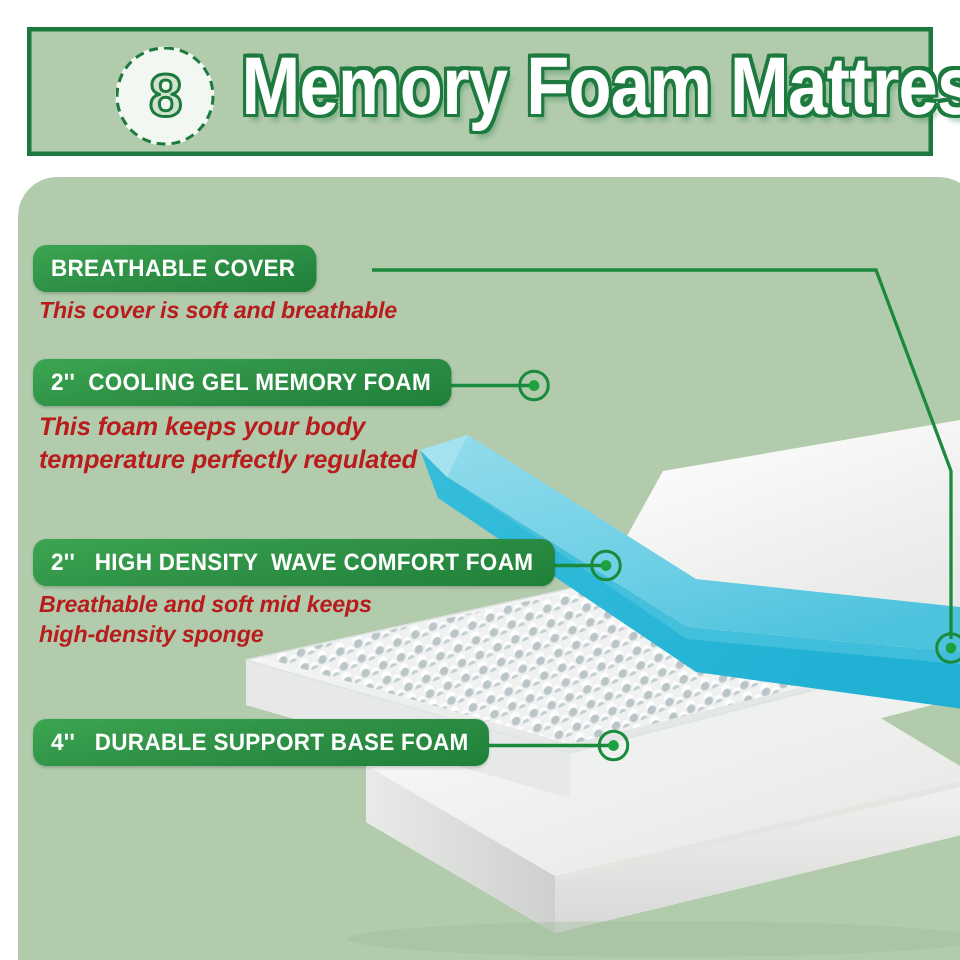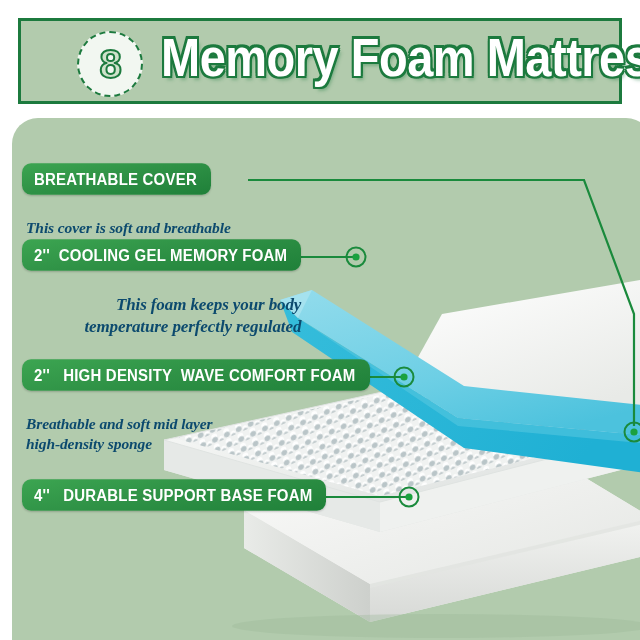--- a/index.html
+++ b/index.html
@@ -106,34 +106,33 @@
     padding: 7px 14px 6px 12px;
     font-family: "Liberation Sans Narrow", "Liberation Sans", sans-serif;
     font-size: 15px;
     font-weight: bold;
     letter-spacing: 0.2px;
     white-space: pre;
     box-shadow: 0 1px 2px rgba(0,0,0,0.18);
     scale: 1 1.05;
   }
   .callout-desc {
-    margin-top: 24px;
+    margin-top: 4px;
     margin-left: 4px;
-    font-family: Liberation Serif, serif;
+    font-family: Liberation Sans, sans-serif;
     font-size: 15.5px;
     font-style: italic;
     font-weight: bold;
-    color: #0c4a6e;
+    color: #b91c1c;
     line-height: 1.32;
     white-space: pre-line;
     letter-spacing: -0.1px;
   }
   .callout-desc.big {
     font-size: 17px;
-    text-align: right;
   }
 
   #callout-cover      { top: 46px; }
   #callout-gel        { top: 122px; }
   #callout-wave       { top: 242px; }
   #callout-base       { top: 362px; }
 
   
   #connectors {
     position: absolute;
@@ -277,21 +276,21 @@
     </div>
 
     <div class="callout" id="callout-gel">
       <div class="callout-pill">2''  COOLING GEL MEMORY FOAM</div>
       <div class="callout-desc big">This foam keeps your body
 temperature perfectly regulated</div>
     </div>
 
     <div class="callout" id="callout-wave">
       <div class="callout-pill">2''   HIGH DENSITY  WAVE COMFORT FOAM</div>
-      <div class="callout-desc">Breathable and soft mid layer
+      <div class="callout-desc">Breathable and soft mid keeps
 high-density sponge</div>
     </div>
 
     <div class="callout" id="callout-base">
       <div class="callout-pill">4''   DURABLE SUPPORT BASE FOAM</div>
     </div>
 
   </div>
 </div>
 

